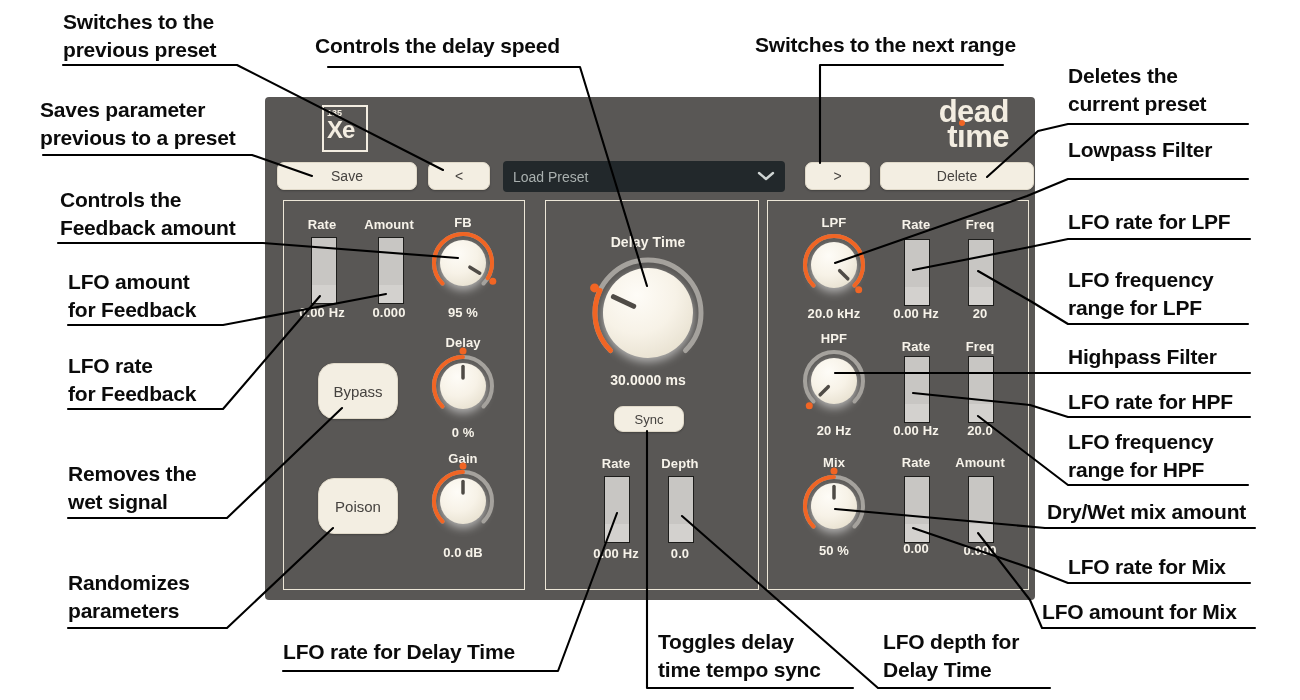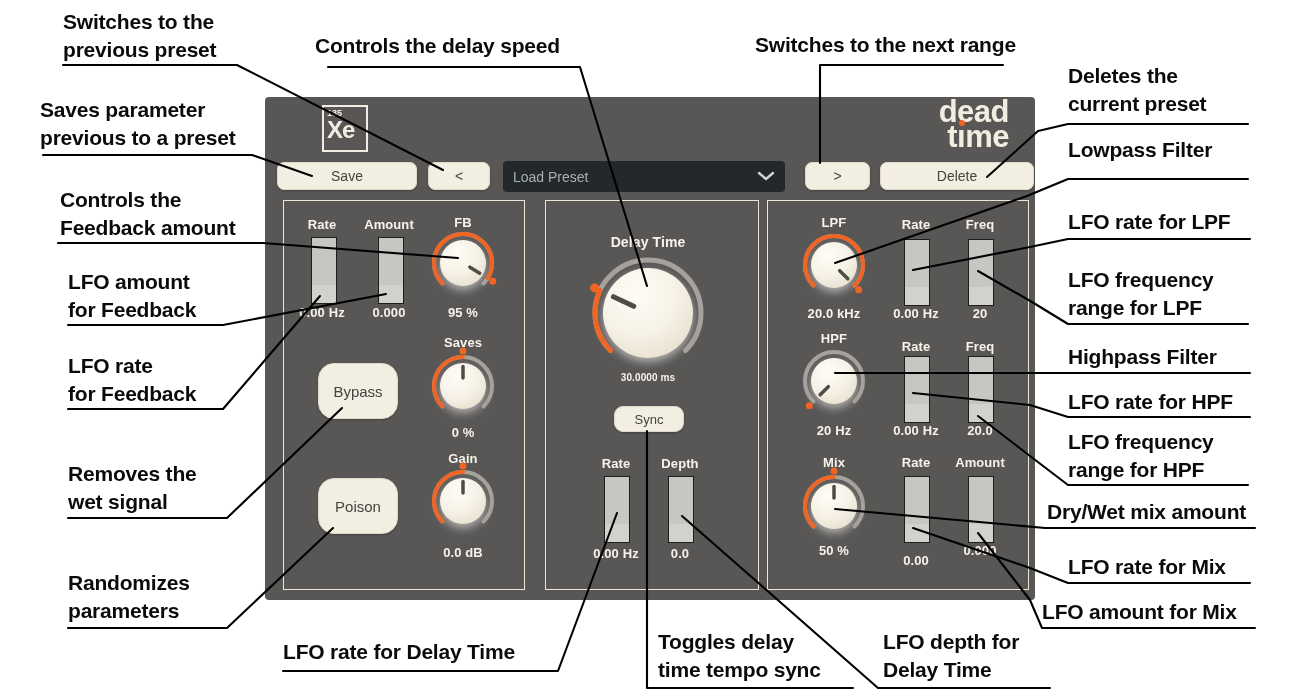--- a/index.html
+++ b/index.html
@@ -91,21 +91,21 @@
             <path d="M 18.5 59.5 A 29 29 0 1 1 59.5 59.5" stroke="#a5a29d" stroke-width="4" fill="none" stroke-linecap="round"></path>
             <path d="M 18.5 59.5 A 29 29 0 1 1 63.7 54.2" stroke="#f16524" stroke-width="4" fill="none" stroke-linecap="round"></path>
             <circle cx="68.8" cy="57.3" r="3.5" fill="#f16524"></circle>
             <circle cx="39" cy="39" r="23" fill="url(#kface)"></circle>
             <line x1="45.9" y1="43.2" x2="55.7" y2="49.2" stroke="#4f4b46" stroke-width="3.5" stroke-linecap="round"></line>
           </svg></div>
       <div class="pvalue" style="left:-7px;top:104px">0.00 Hz</div>
       <div class="pvalue" style="left:60px;top:104px">0.000</div>
       <div class="pvalue" style="left:134px;top:104px">95 %</div>
 
-      <div class="plabel" style="left:134px;top:134px">Saves</div>
+      <div class="plabel" style="left:134px;top:134px">Delay</div>
       <div class="knob" style="left:140px;top:146px"><svg width="78" height="78" viewBox="0 0 78 78">
             <circle cx="39" cy="43" r="23" fill="#ffffff" opacity="0.55" filter="url(#kglow)"></circle>
             <path d="M 18.5 59.5 A 29 29 0 1 1 59.5 59.5" stroke="#a5a29d" stroke-width="4" fill="none" stroke-linecap="round"></path>
             <path d="M 18.5 59.5 A 29 29 0 0 1 39.0 10.0" stroke="#f16524" stroke-width="4" fill="none" stroke-linecap="round"></path>
             <circle cx="39.0" cy="4.0" r="3.5" fill="#f16524"></circle>
             <circle cx="39" cy="39" r="23" fill="url(#kface)"></circle>
             <line x1="39.0" y1="31.0" x2="39.0" y2="19.4" stroke="#4f4b46" stroke-width="3.5" stroke-linecap="round"></line>
           </svg></div>
       <div class="pvalue" style="left:134px;top:224px">0 %</div>
       <div class="cbtn bigbtn" style="left:34px;top:162px;width:80px;height:56px">Bypass</div>
@@ -126,21 +126,21 @@
     <div class="panel" style="left:280px;top:103px;width:212px;height:388px">
       <div class="plabel" style="left:57px;top:33px;font-size:14px">Delay Time</div>
       <div class="knob large" style="left:37px;top:47px"><svg width="130" height="130" viewBox="0 0 130 130">
             <circle cx="65" cy="69" r="45" fill="#ffffff" opacity="0.55" filter="url(#kglow)"></circle>
             <path d="M 27.5 102.5 A 53 53 0 1 1 102.5 102.5" stroke="#a5a29d" stroke-width="5" fill="none" stroke-linecap="round"></path>
             <path d="M 27.5 102.5 A 53 53 0 0 1 17.0 42.4" stroke="#f16524" stroke-width="5" fill="none" stroke-linecap="round"></path>
             <circle cx="11.6" cy="39.9" r="4.5" fill="#f16524"></circle>
             <circle cx="65" cy="65" r="45" fill="url(#kface)"></circle>
             <line x1="50.7" y1="58.3" x2="30.4" y2="48.7" stroke="#4f4b46" stroke-width="5" stroke-linecap="round"></line>
           </svg></div>
-      <div class="pvalue" style="left:57px;top:171px;font-size:10px">30.0000 ms</div>
+      <div class="pvalue" style="left:57px;top:171px;font-size:14px">30.0000 ms</div>
       <div class="cbtn" style="left:68px;top:205px;width:70px;height:26px;border-radius:9px;font-size:13px">Sync</div>
       <div class="plabel" style="left:25px;top:255px">Rate</div>
       <div class="plabel" style="left:89px;top:255px">Depth</div>
       <div class="slider" style="left:58px;top:275px"></div>
       <div class="slider" style="left:122px;top:275px"></div>
       <div class="pvalue" style="left:25px;top:345px">0.00 Hz</div>
       <div class="pvalue" style="left:89px;top:345px">0.0</div>
     </div>
 
     <div class="panel" style="left:502px;top:103px;width:260px;height:388px">
@@ -183,21 +183,21 @@
             <circle cx="39" cy="43" r="23" fill="#ffffff" opacity="0.55" filter="url(#kglow)"></circle>
             <path d="M 18.5 59.5 A 29 29 0 1 1 59.5 59.5" stroke="#a5a29d" stroke-width="4" fill="none" stroke-linecap="round"></path>
             <path d="M 18.5 59.5 A 29 29 0 0 1 39.0 10.0" stroke="#f16524" stroke-width="4" fill="none" stroke-linecap="round"></path>
             <circle cx="39.0" cy="4.0" r="3.5" fill="#f16524"></circle>
             <circle cx="39" cy="39" r="23" fill="url(#kface)"></circle>
             <line x1="39.0" y1="31.0" x2="39.0" y2="19.4" stroke="#4f4b46" stroke-width="3.5" stroke-linecap="round"></line>
           </svg></div>
       <div class="pvalue" style="left:21px;top:342px">50 %</div>
       <div class="plabel" style="left:103px;top:254px">Rate</div>
       <div class="slider" style="left:136px;top:275px"></div>
-      <div class="pvalue" style="left:103px;top:352px">0.00</div>
+      <div class="pvalue" style="left:103px;top:340px">0.00</div>
       <div class="plabel" style="left:167px;top:254px">Amount</div>
       <div class="slider" style="left:200px;top:275px"></div>
       <div class="pvalue" style="left:167px;top:342px">0.000</div>
     </div>
   </div>
 
   <svg id="lines" width="1300" height="700">
     <g fill="none" stroke="#000000" stroke-width="2.1" stroke-linejoin="round" stroke-linecap="round">
       <polyline points="63,65 237,65 443,170"></polyline>
       <polyline points="43,155 252,155 312,176"></polyline>

